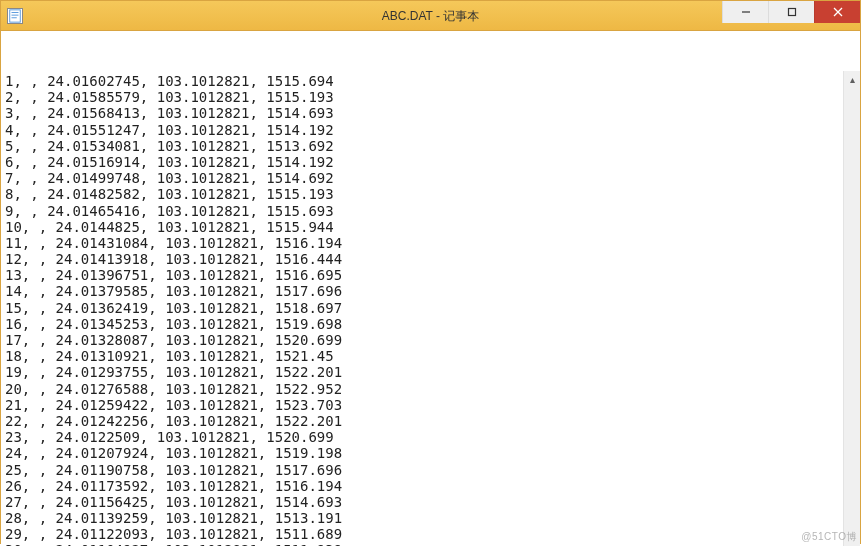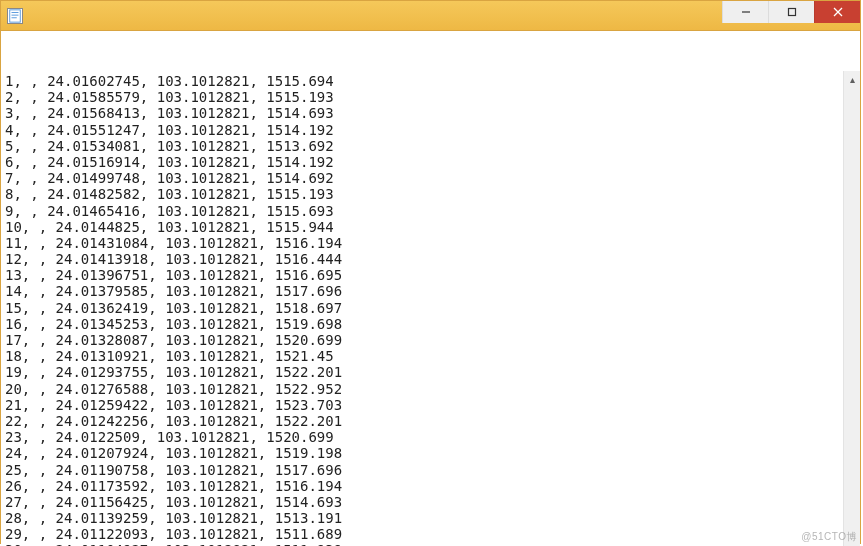--- a/index.html
+++ b/index.html
@@ -152,20 +152,21 @@
     <div class="titlebar-left">
       <span class="app-icon">
         <svg viewBox="0 0 16 16">
             <rect x="2" y="1" width="12" height="14" fill="#fff" stroke="#4a90d9" stroke-width="1"></rect>
             <line x1="4" y1="4" x2="12" y2="4" stroke="#4a90d9" stroke-width="1"></line>
             <line x1="4" y1="7" x2="12" y2="7" stroke="#4a90d9" stroke-width="1"></line>
             <line x1="4" y1="10" x2="10" y2="10" stroke="#4a90d9" stroke-width="1"></line>
           </svg>
       </span>
     </div>
+    <div class="title-text">ABC.DAT - 记事本</div>
     <div class="win-controls">
       <div class="win-btn min">
         <svg viewBox="0 0 10 10">
             <line x1="1" y1="5" x2="9" y2="5" stroke="#333" stroke-width="1.2"></line>
           </svg>
       </div>
       <div class="win-btn max">
         <svg viewBox="0 0 10 10">
             <rect x="1.5" y="1.5" width="7" height="7" fill="none" stroke="#333" stroke-width="1.2"></rect>
           </svg>

